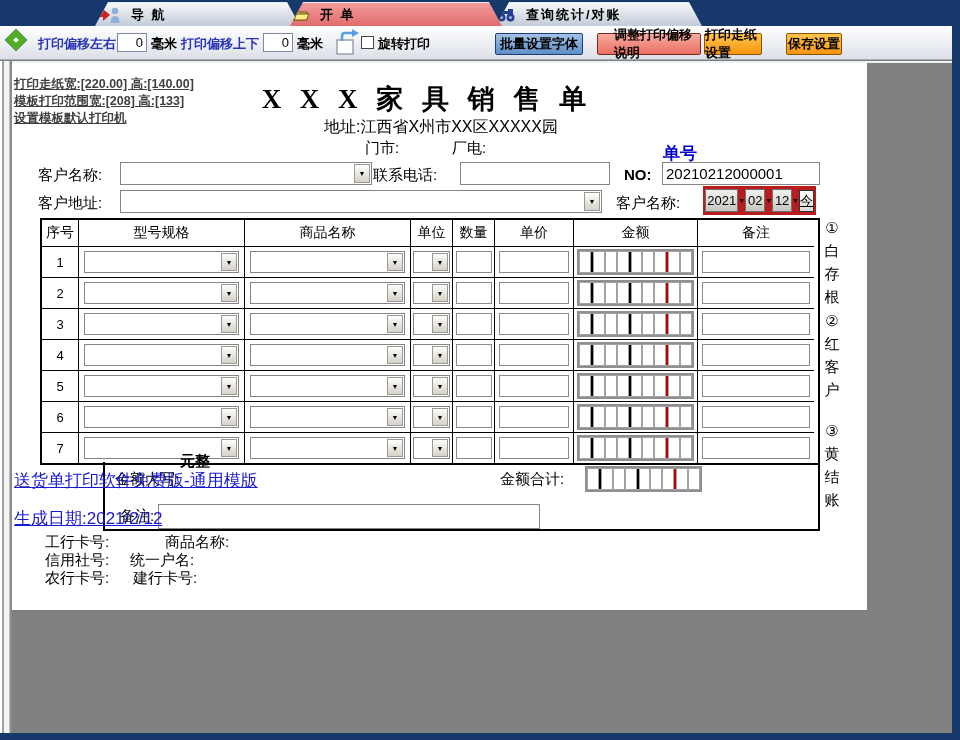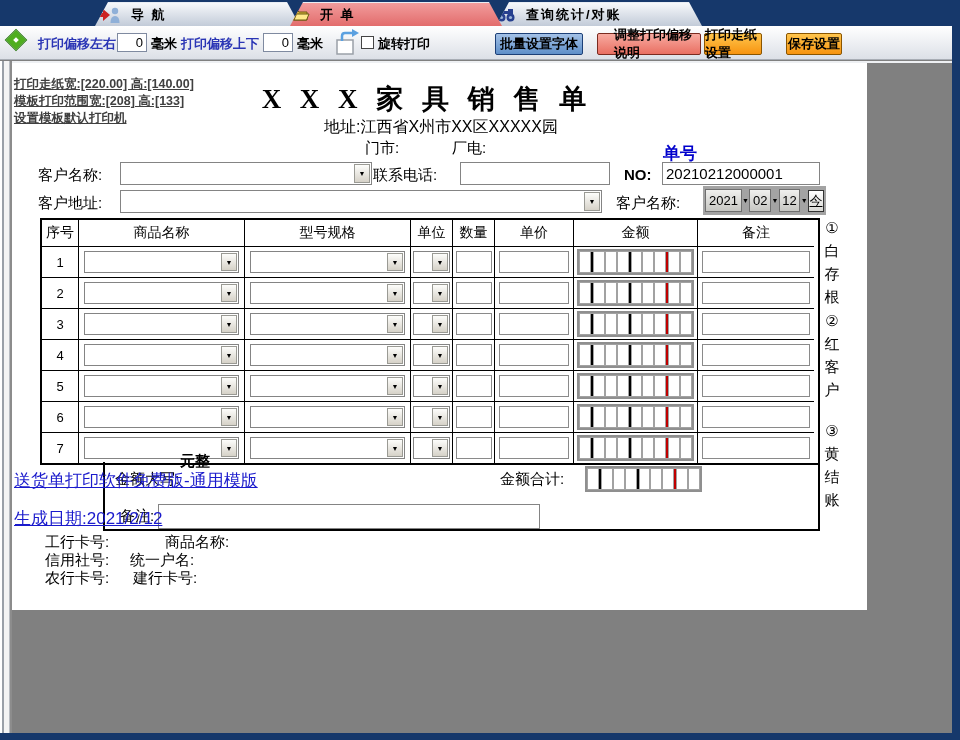--- a/index.html
+++ b/index.html
@@ -72,21 +72,21 @@
   #cust-name-label { left:26px; top:103px; }
   #cust-name-combo { left:108px; top:99px;  width:252px; height:23px; }
   #phone-label     { left:361px; top:103px; }
   #phone-input     { left:448px; top:99px;  width:150px; height:23px; }
   #no-label        { left:612px; top:103px; font-weight:bold; }
   #no-input        { left:650px; top:99px;  width:158px; height:23px; }
   #cust-addr-label { left:26px;  top:131px; }
   #cust-addr-combo { left:108px; top:127px; width:482px; height:23px; }
   #date-label      { left:604px; top:131px; }
 
-  .date-panel { left:691px; top:123px; width:123px; height:29px; background:#a3a3a3;
+  .date-panel { left:691px; top:123px; width:113px; height:29px; background:#b91c1c;
     display:flex; align-items:center; padding:0 2px; }
   .date-btn { height:23px; background:linear-gradient(#f0f0ee,#c6c6c2); border:1px solid #6f6f6f;
     font-size:13px; display:flex; align-items:center; justify-content:center; color:#000; }
   .date-arrow { width:9px; font-size:7px; color:#000; text-align:center; }
   #date-year  { width:44px; }
   #date-month { width:26px; }
   #date-day   { width:26px; }
   #today-btn  { width:19px; height:22px; background:linear-gradient(#ffffff,#d8d8d4);
     border:1px solid #333; font-size:13px; display:flex; align-items:center; justify-content:center;
     text-decoration:underline; }
@@ -226,22 +226,22 @@
     <div class="date-btn" id="date-month">02</div>
     <div class="date-arrow">▼</div>
     <div class="date-btn" id="date-day">12</div>
     <div class="date-arrow">▼</div>
     <div id="today-btn">今</div>
   </div>
 
   <div class="abs" id="items-table">
       <div class="t-row t-head">
         <div>序号</div>
+        <div>型号规格</div>
         <div>商品名称</div>
-        <div>型号规格</div>
         <div>单位</div>
         <div>数量</div>
         <div>单价</div>
         <div>金额</div>
         <div>备注</div>
       </div>
       <div class="t-row t-body">
         <div>
           <span class="row-no">1</span>
         </div>

